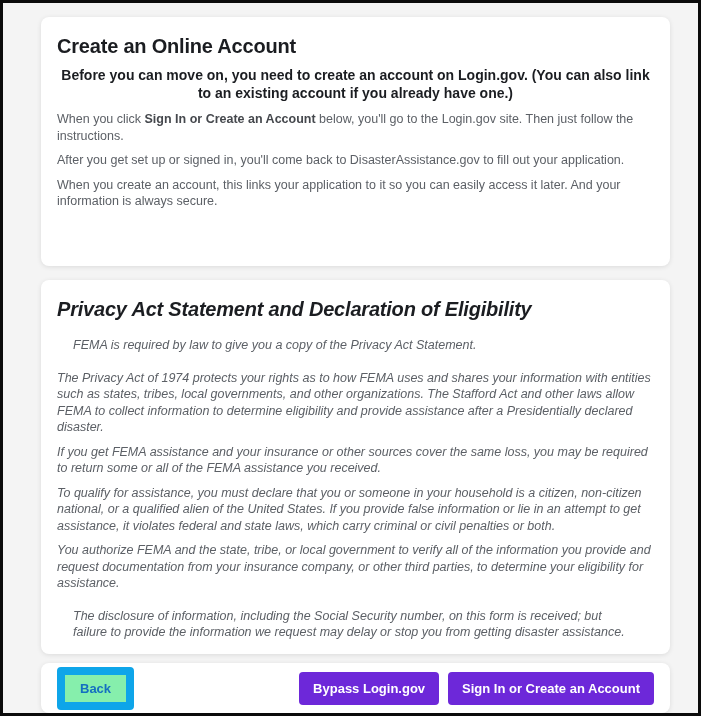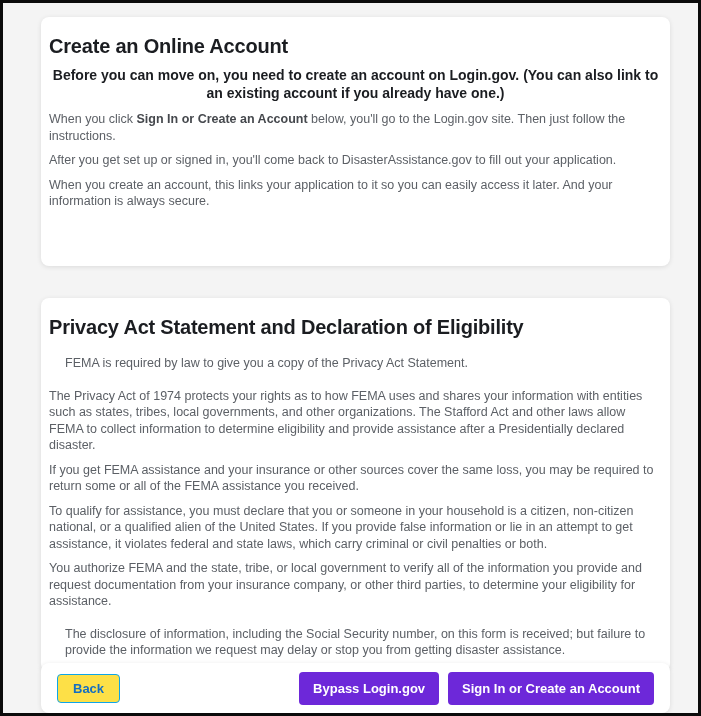--- a/index.html
+++ b/index.html
@@ -4,24 +4,24 @@
 <style>
   html,body{margin:0;padding:0;background:#d8d8d8;}
   .viewport{
     width:701px;height:716px;box-sizing:border-box;position:relative;
     border:3px solid #0b0b0b;background:#f4f4f4;overflow:hidden;
     font-family:"Liberation Sans",sans-serif;
   }
   .card{
     position:absolute;left:38px;width:629px;background:#ffffff;
     border-radius:8px;box-shadow:0 1px 5px rgba(0,0,0,.10);
-    padding:14px 8px;box-sizing:border-box;overflow:hidden;
+    padding:14px 16px;box-sizing:border-box;overflow:hidden;
   }
   #card-create{top:14px;height:249px;}
-  #card-privacy{top:295px;height:374px;}
+  #card-privacy{top:277px;height:374px;font-style:italic;}
   h1{font-size:20px;font-weight:700;color:#1b1d21;margin:4px 0 8px;letter-spacing:-.2px;}
   .subtitle{font-size:14px;font-weight:700;color:#1b1d21;line-height:18px;margin:0 0 9px;text-align:center;}
   .body-p{font-size:12.5px;color:#5c6066;line-height:16.5px;margin:0 0 8px;}
   .body-p.tight{margin:16px;}
   .body-p b{color:#45484d;}
   .panel{
     margin-top:10px;background:#e9e9e9;border-left:7px solid #9d9d9d;
     padding:17px 10px 5px 30px;
   }
   .cb-row{display:flex;align-items:flex-start;gap:12px;margin:0 0 13px;}
@@ -31,21 +31,21 @@
   }
   .cb-label{font-size:12.5px;font-weight:700;color:#17191d;line-height:15px;}
   .req{color:#c22b4e;font-weight:700;margin-left:3px;}
   .footer-bar{
     position:absolute;left:38px;top:660px;width:629px;height:50px;
     background:#fff;border-radius:8px;box-shadow:0 1px 5px rgba(0,0,0,.10);
     box-sizing:border-box;display:flex;align-items:center;padding:0 16px;
   }
   .btn{font-family:"Liberation Sans",sans-serif;font-weight:700;font-size:13px;
        border-radius:4px;cursor:pointer;}
-  .btn-outline{background:#fde047;border:1px solid #0ea5e9;color:#146fc1;padding:6px 15px;}
+  .btn-outline{background:#86efac;border:8px solid #0ea5e9;color:#146fc1;padding:6px 15px;}
   .btn-primary{background:#6d28d9;border:none;color:#fff;padding:9px 14px;}
   .btn-primary + .btn-primary{margin-left:9px;}
   .flex-spacer{flex:1;}
 </style>
 </head>
 <body>
 
 <div class="viewport">
 
   <section class="card" id="card-create">

